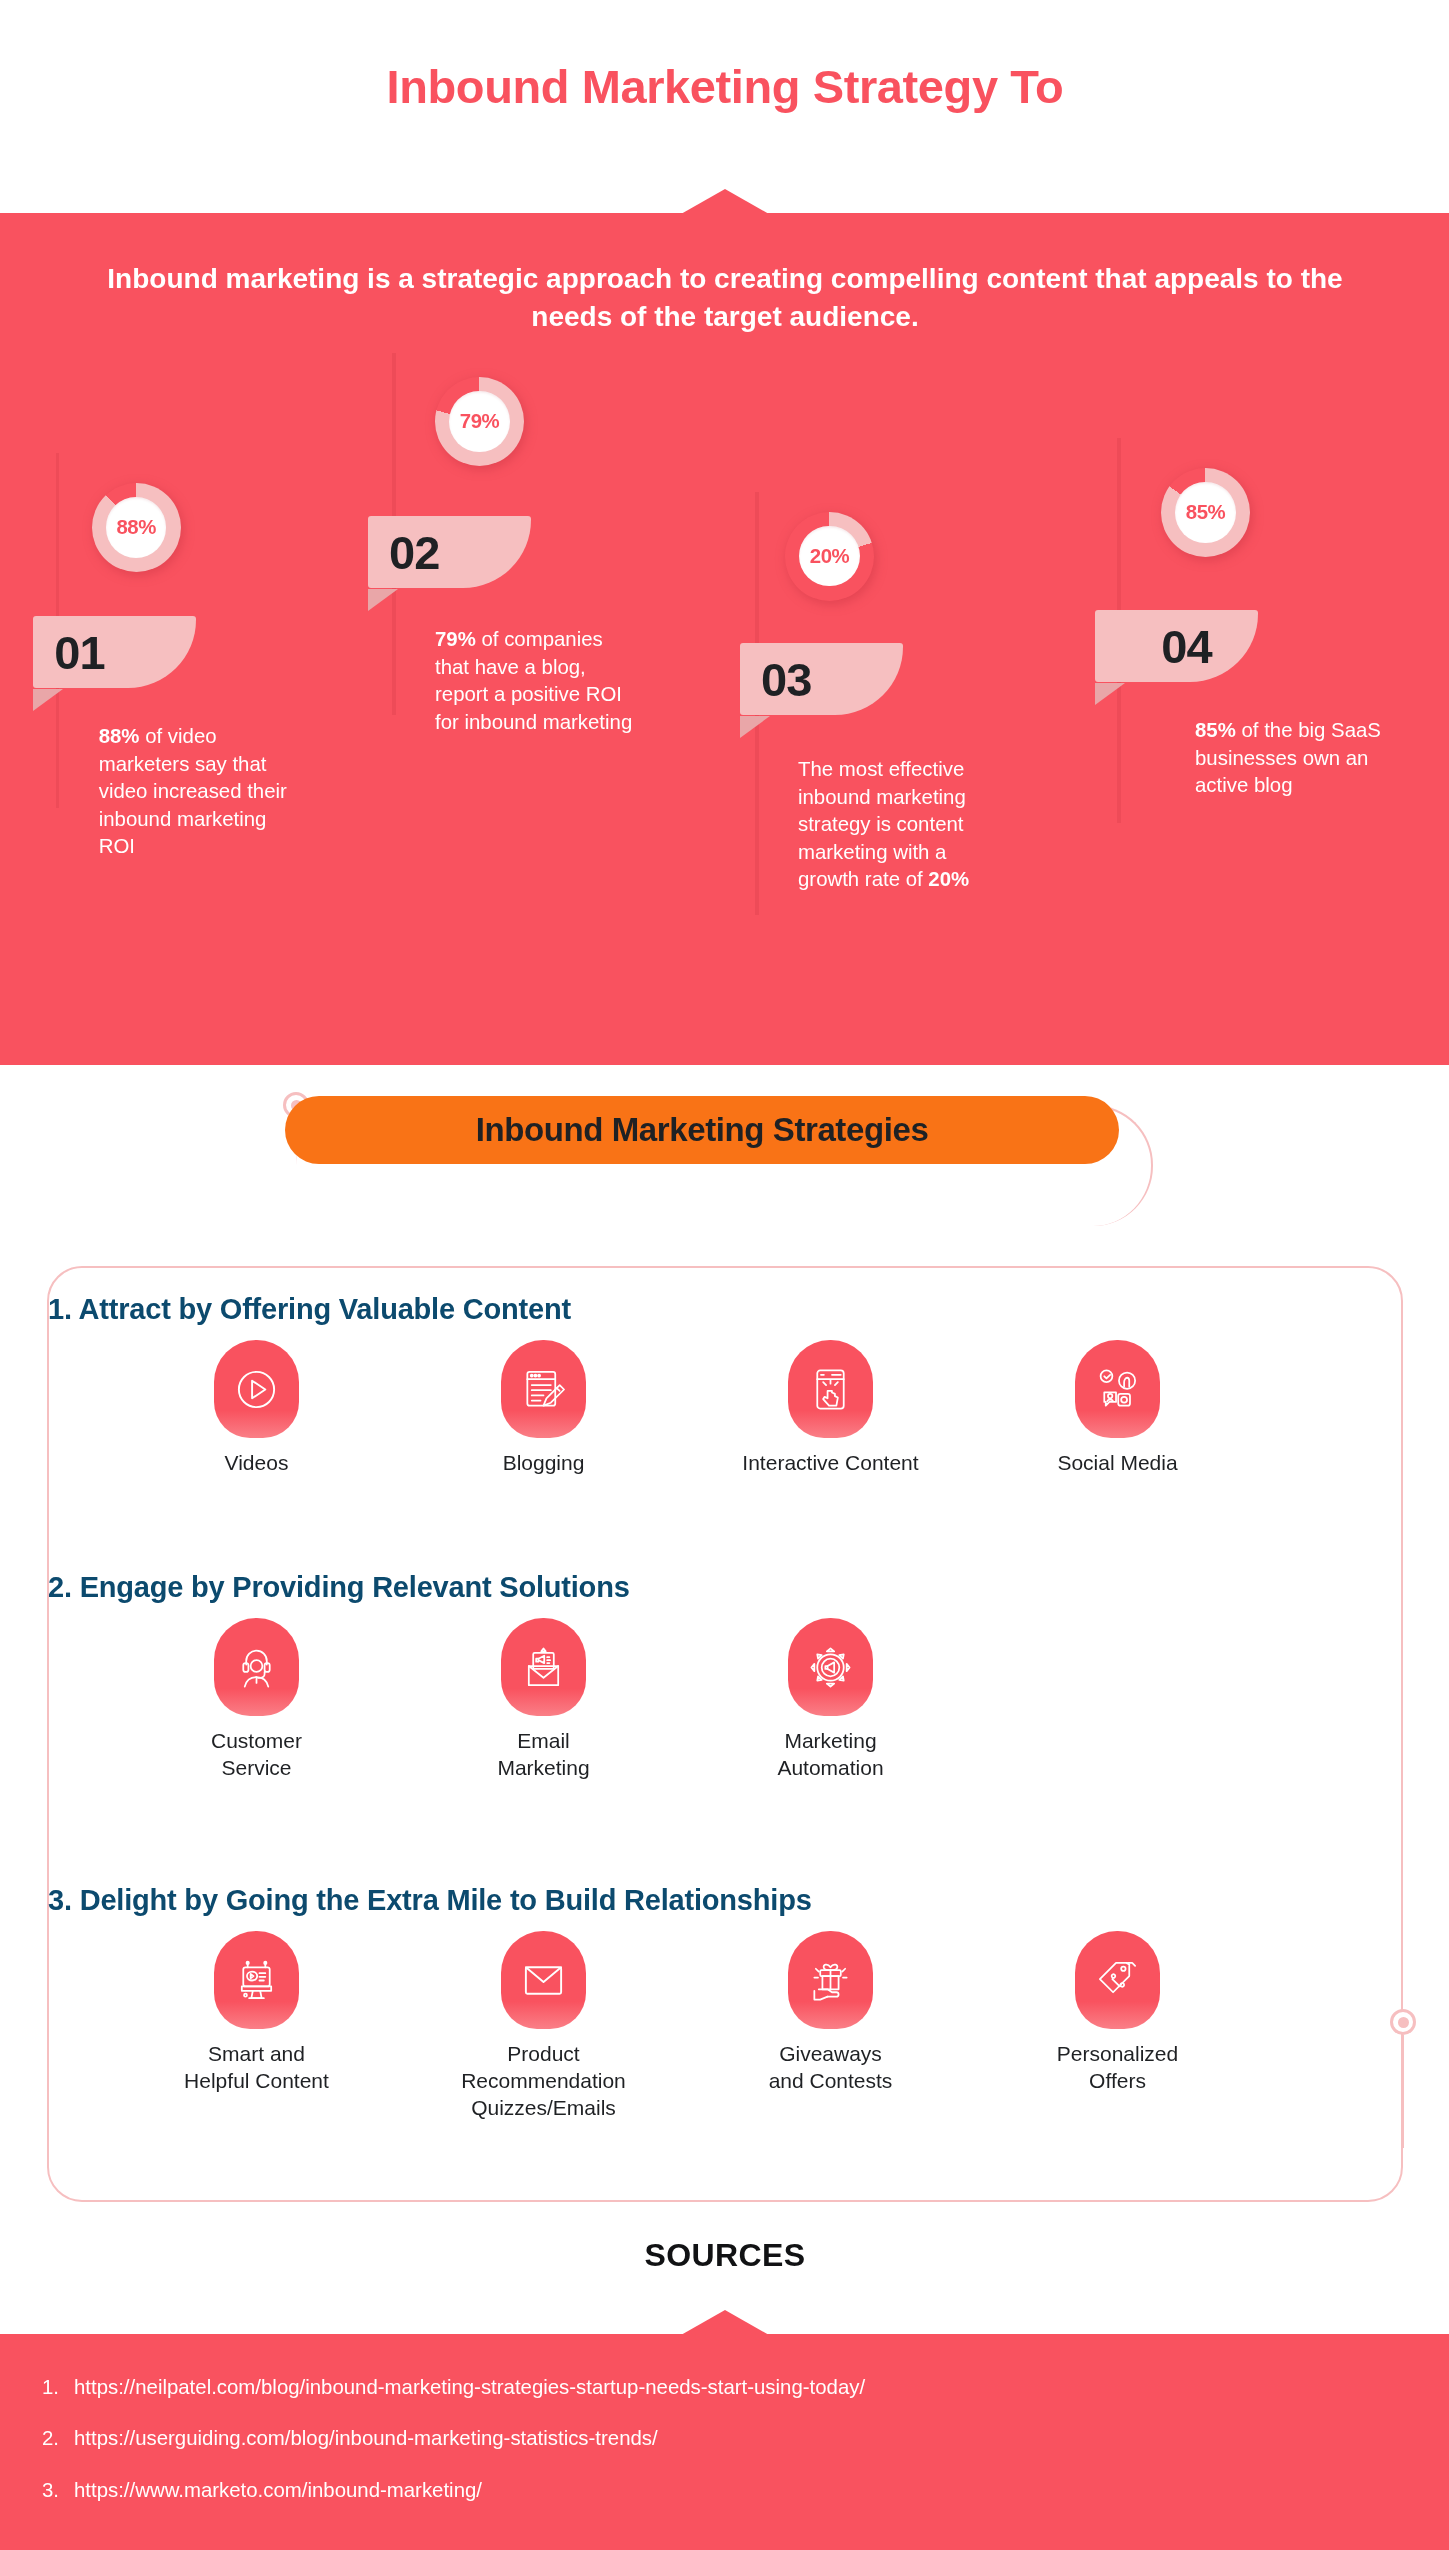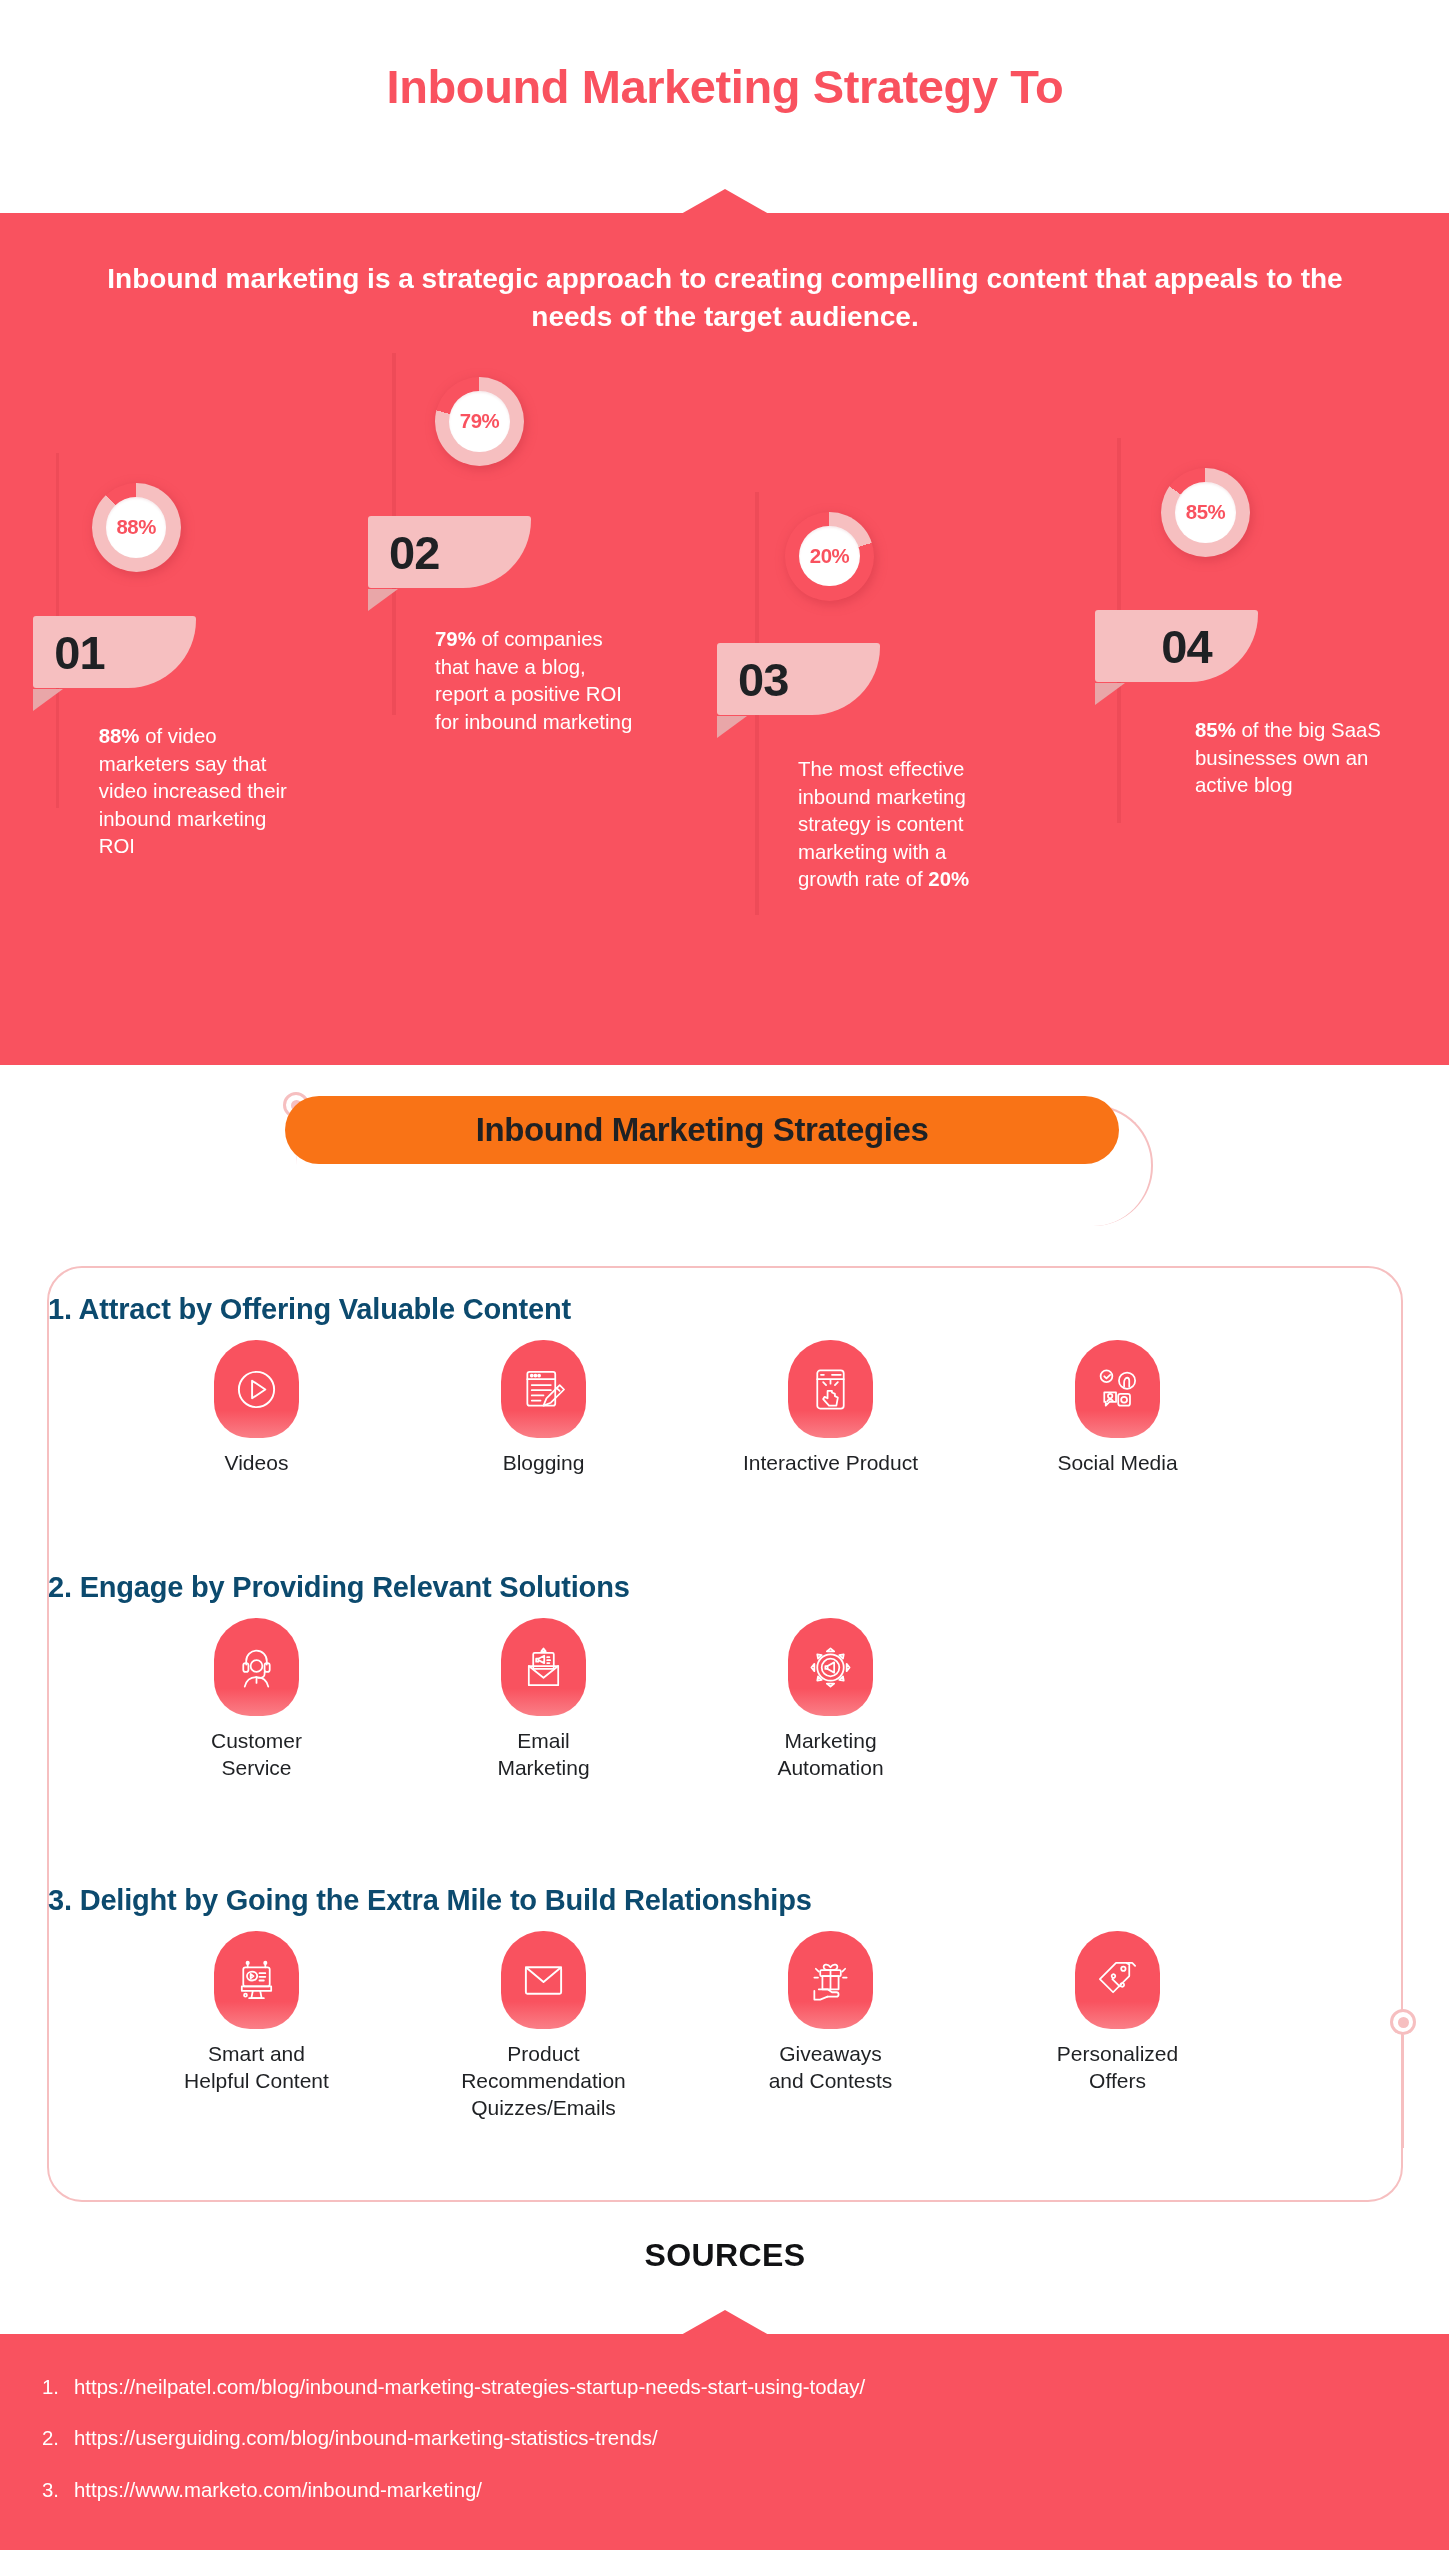--- a/index.html
+++ b/index.html
@@ -330,21 +330,21 @@
   </div>
 
   <div class="stat" style="top:492px; left:716px;">
     <div class="stem" style="height:423px; left:39px;"></div>
     <div class="donut" style="top:19.6px; left:69px;">
       <div class="ring" style="background: conic-gradient(#f6bfc0 0% 20%, #f9525f 20% 100%);"></div>
       <div class="hole">
           <span>20%</span>
         </div>
     </div>
-    <div class="numtag" style="top:151px; left:1px;">
+    <div class="numtag" style="top:151px; left:24px;">
       <span>03</span>
     </div>
     <div class="stat-body" style="top:264px; left:82px; width:196px;">
       <span>The most effective inbound marketing strategy is content marketing with a growth rate of </span><b>20%</b>
     </div>
   </div>
 
   <div class="stat" style="top:438px; left:1078px;">
     <div class="stem" style="height:385px; left:39px;"></div>
     <div class="donut" style="top:30px; left:83px;">
@@ -401,21 +401,21 @@
       <div class="tile">
         <div class="tile-icon">
           <svg viewBox="0 0 64 64" fill="none" stroke="#fff" stroke-width="2.4" stroke-linecap="round" stroke-linejoin="round">
             <rect x="14" y="6" width="36" height="52" rx="4"></rect>
             <path d="M14 18h36"></path>
             <path d="M19 12h4M34 12h12"></path>
             <path d="M26 26l-4-4M38 26l4-4M32 24v-5"></path>
             <path d="M28 34v10l-4-2-2 3 8 9h10l2-11-4-2v-3l-4-2v-2z"></path>
           </svg>
         </div>
-        <div class="tile-label">Interactive Product</div>
+        <div class="tile-label">Interactive Content</div>
       </div>
       <div class="tile">
         <div class="tile-icon">
           <svg viewBox="0 0 64 64" fill="none" stroke="#fff" stroke-width="2.4" stroke-linecap="round" stroke-linejoin="round">
             <circle cx="17" cy="14" r="8"></circle>
               <path d="M14 14l3 3 5-5"></path>
             <circle cx="45" cy="20" r="11"></circle>
               <path d="M41 22v6M41 22c0-3 2-6 4-6s3 2 3 4v8"></path>
             <rect x="33" y="38" width="16" height="16" rx="3"></rect>
               <circle cx="41" cy="46" r="4"></circle>

